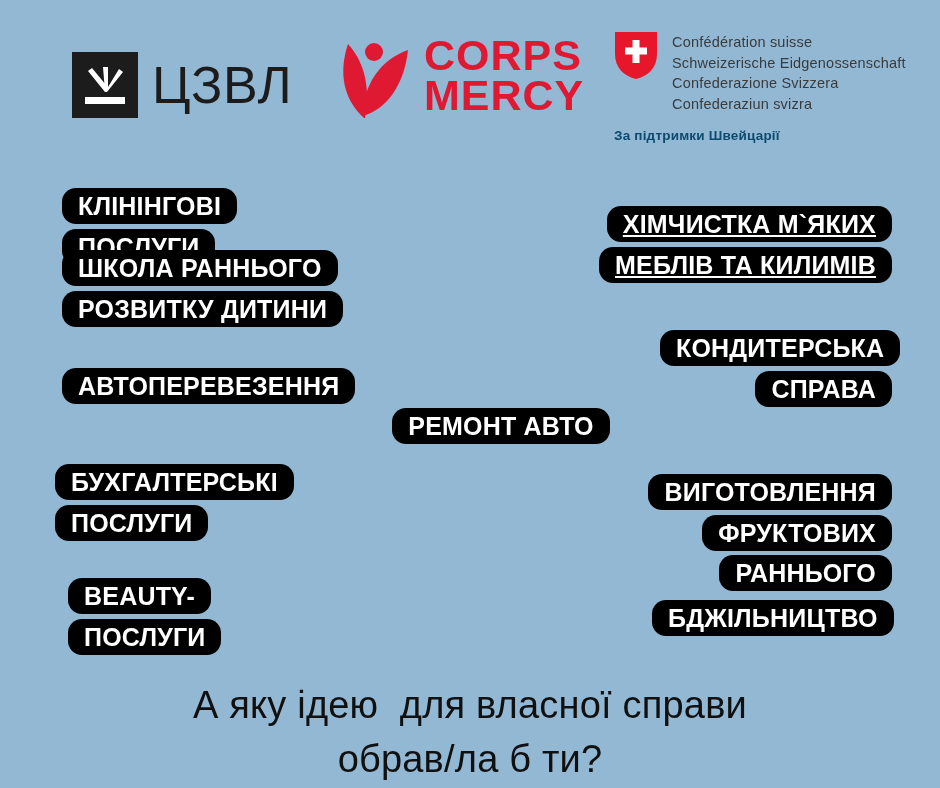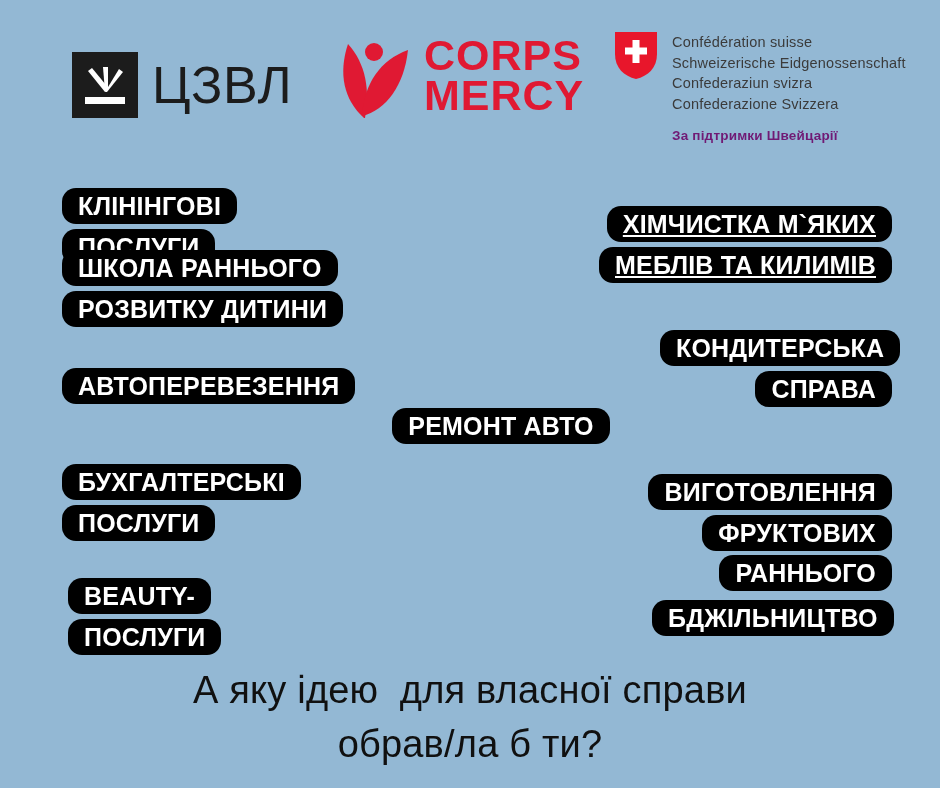--- a/index.html
+++ b/index.html
@@ -102,24 +102,23 @@
   .swiss-lines span {
     font-size: 14.5px;
     color: #3b3b3b;
     line-height: 1.42;
     letter-spacing: 0.2px;
     white-space: nowrap;
     font-family: "Liberation Sans", sans-serif;
   }
   .swiss-tagline {
     margin-top: 14px;
-    margin-left: 58px;
     font-size: 13.5px;
     font-weight: bold;
-    color: #701a75;
+    color: #0c4a6e;
     letter-spacing: 0.2px;
     white-space: nowrap;
   }
 
   
   .pill {
     position: absolute;
     font-size: 25px;
     font-weight: bold;
     color: #ffffff;
@@ -138,21 +137,21 @@
     text-align: right;
   }
   .pill.align-center {
     text-align: center;
   }
 
   
   .question {
     position: absolute;
     left: 0;
-    top: 664px;
+    top: 679px;
     width: 940px;
     text-align: center;
     font-size: 38px;
     color: #101010;
     line-height: 1.42;
     letter-spacing: 0.2px;
     white-space: pre-wrap;
     font-family: "Liberation Sans", sans-serif;
   }
 </style>
@@ -191,34 +190,34 @@
   <div class="logo-swiss">
     <div class="swiss-row">
       <svg class="swiss-shield" viewBox="0 0 44 50">
         <path d="M1 2 H43 V24 C43 38 34 46 22 49 C10 46 1 38 1 24 Z" fill="#e8162b"></path>
         <rect x="18.5" y="10" width="7" height="23" fill="#ffffff"></rect>
         <rect x="11" y="17.5" width="22" height="7" fill="#ffffff"></rect>
       </svg>
       <div class="swiss-lines">
         <span>Confédération suisse</span>
         <span>Schweizerische Eidgenossenschaft</span>
+        <span>Confederazione Svizzera</span>
         <span>Confederaziun svizra</span>
-        <span>Confederazione Svizzera</span>
       </div>
     </div>
     <div class="swiss-tagline">За підтримки Швейцарії</div>
   </div>
 
 </div>
 
 <div class="pill" style="left: 62px; top: 186px; width: 300px;"><span>КЛІНІНГОВІ ПОСЛУГИ</span></div>
 <div class="pill" style="left: 62px; top: 248px; width: 288px;"><span>ШКОЛА РАННЬОГО РОЗВИТКУ ДИТИНИ</span></div>
 <div class="pill align-right" style="left: 586px; top: 204px; width: 306px; text-decoration: underline;"><span>ХІМЧИСТКА М`ЯКИХ МЕБЛІВ ТА КИЛИМІВ</span></div>
 <div class="pill" style="left: 62px; top: 366px; width: 290px;"><span>АВТОПЕРЕВЕЗЕННЯ</span></div>
 <div class="pill align-right" style="left: 660px; top: 328px; width: 232px;"><span>КОНДИТЕРСЬКА СПРАВА</span></div>
 <div class="pill align-center" style="left: 392px; top: 406px; width: 218px;"><span>РЕМОНТ АВТО</span></div>
-<div class="pill" style="left: 62px; top: 462px; width: 240px;"><span>БУХГАЛТЕРСЬКІ ПОСЛУГИ</span></div>
+<div class="pill" style="left: 55px; top: 462px; width: 240px;"><span>БУХГАЛТЕРСЬКІ ПОСЛУГИ</span></div>
 <div class="pill align-right" style="left: 600px; top: 472px; width: 292px;"><span>ВИГОТОВЛЕННЯ ФРУКТОВИХ РАННЬОГО</span></div>
 <div class="pill" style="left: 68px; top: 576px; width: 262px;"><span>BEAUTY- ПОСЛУГИ</span></div>
 <div class="pill align-right" style="left: 652px; top: 598px; width: 240px;"><span>БДЖІЛЬНИЦТВО</span></div>
 
 <div class="question">А яку ідею  для власної справи
 обрав/ла б ти?</div>
 
 </body></html>

